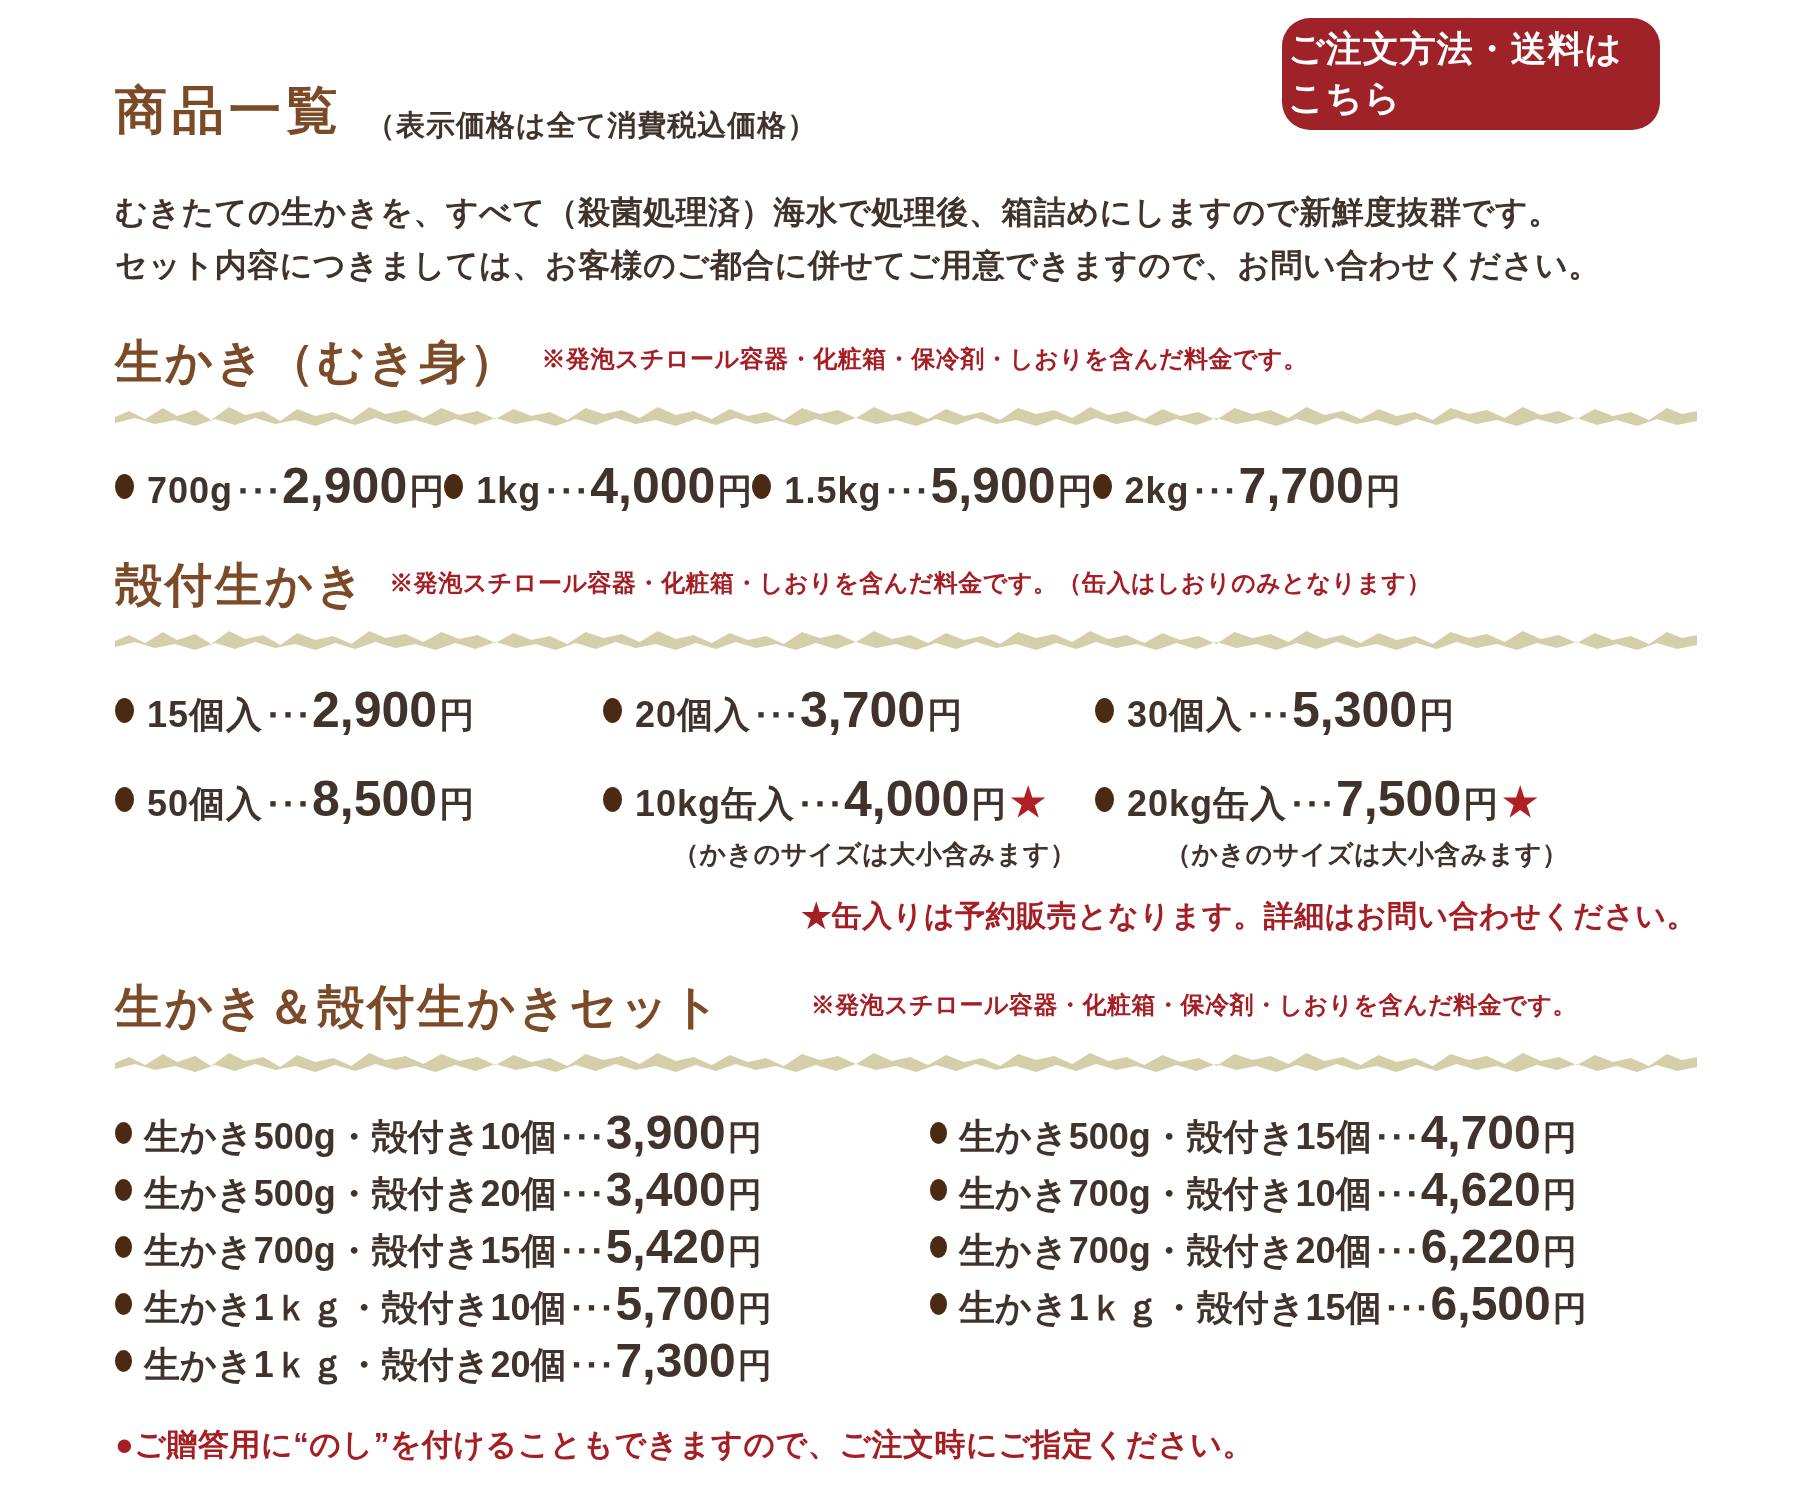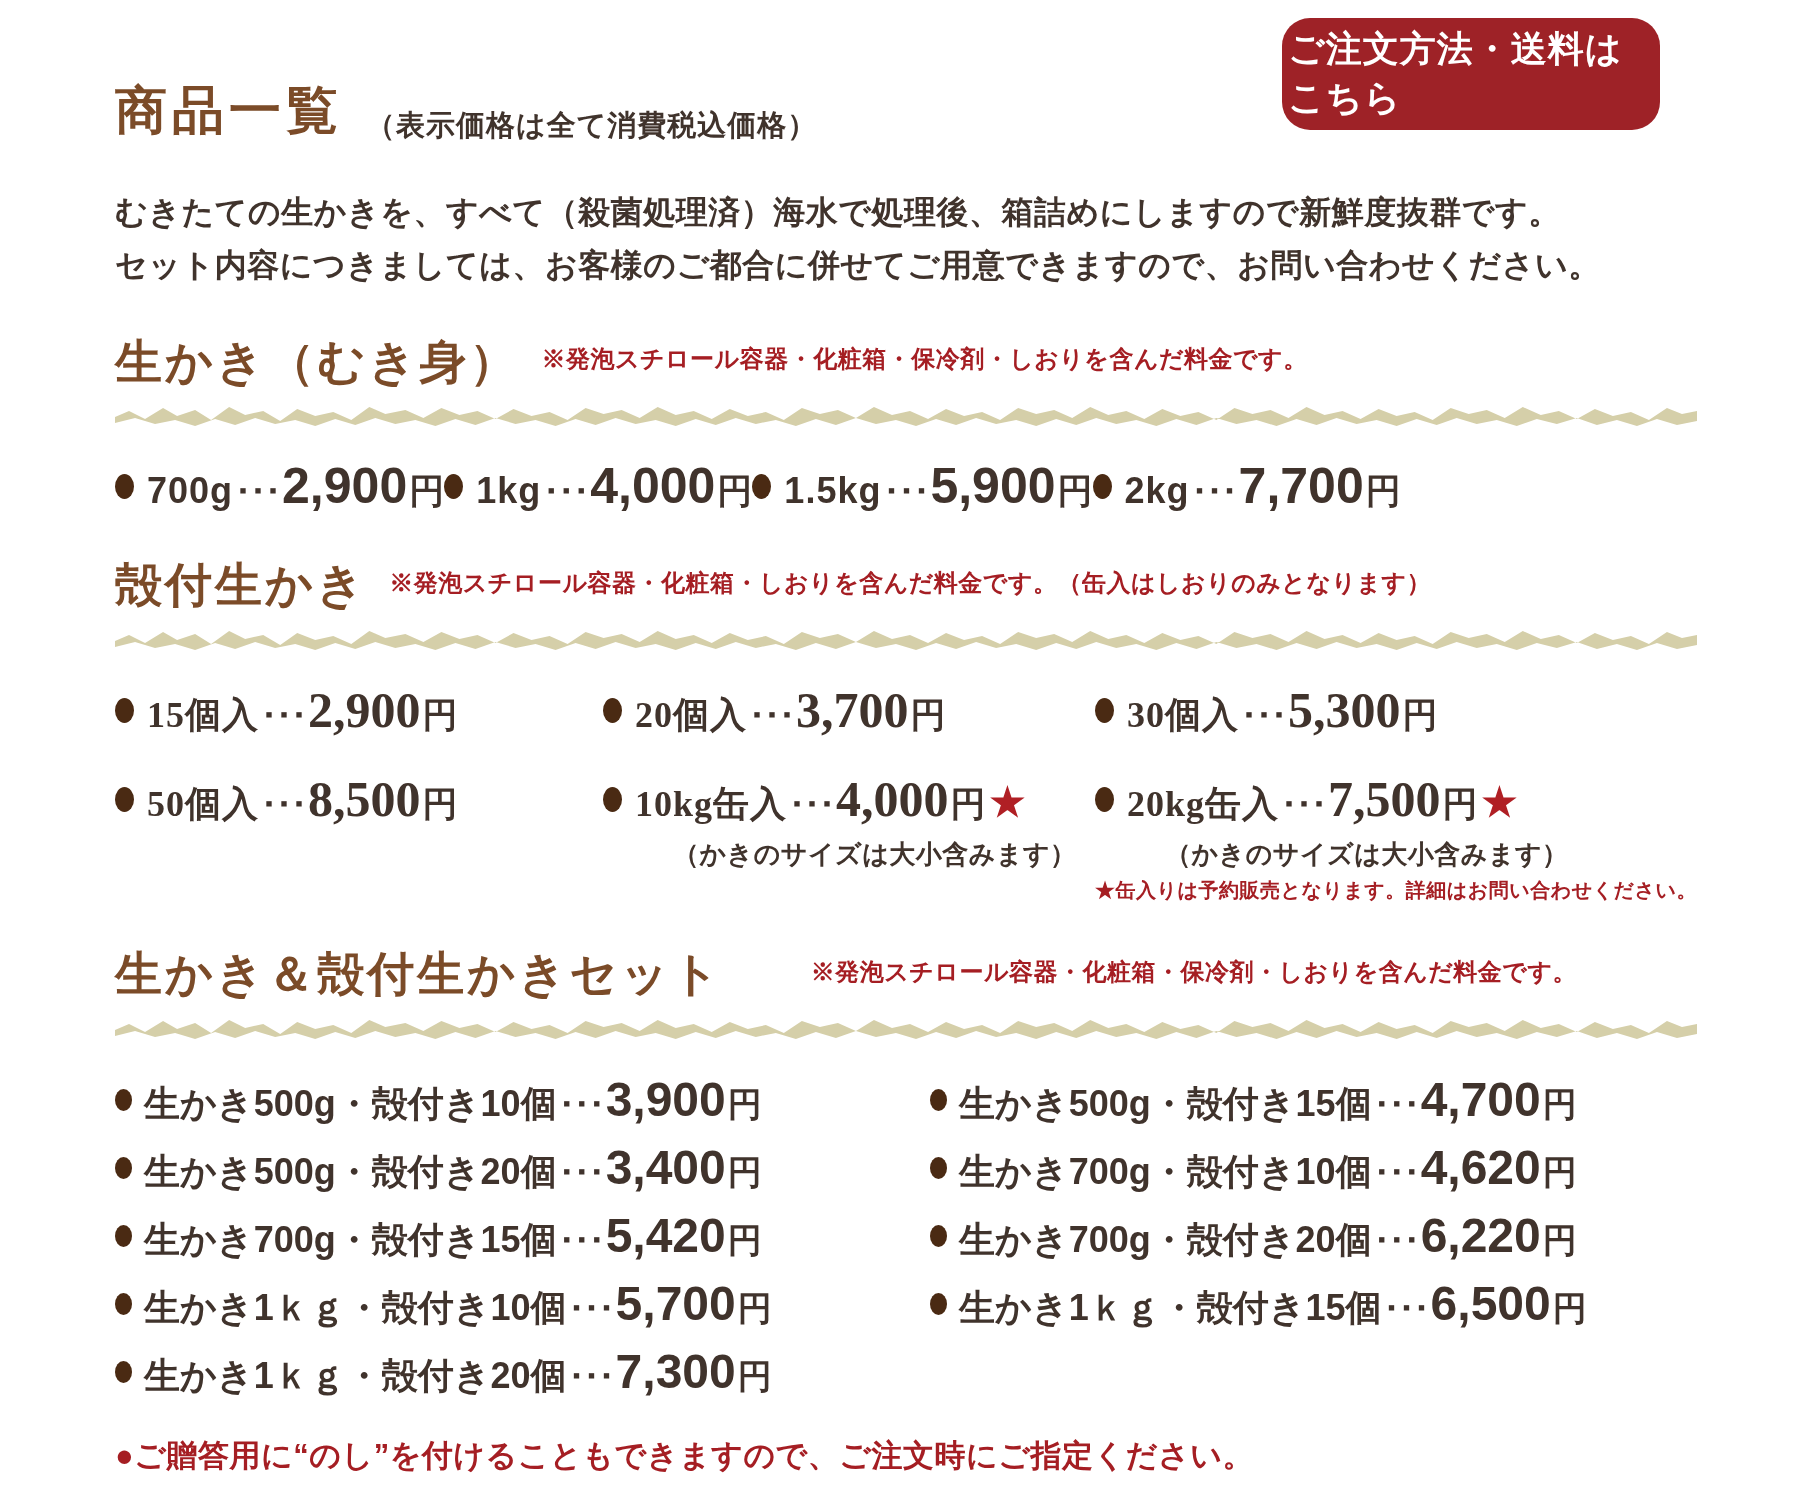--- a/index.html
+++ b/index.html
@@ -36,28 +36,28 @@
   
   .item{display:flex;align-items:baseline;white-space:nowrap;}
   .bullet{width:19px;height:25px;background:#4a2a13;border-radius:50%;flex:none;align-self:center;margin-right:13px;}
   .lbl{font-size:36px;font-weight:600;letter-spacing:1px;}
   .dots{font-size:32px;font-weight:700;letter-spacing:-1px;margin:0 2px;}
   .price{font-size:50px;font-weight:800;letter-spacing:0px;}
   .unit{font-size:35px;font-weight:800;margin-left:2px;}
   .star{color:#b01f24;font-size:40px;font-weight:700;margin-left:4px;}
 
   .row-flex{display:flex;margin-top:26px;}
-  .grid3{display:grid;grid-template-columns:488px 492px auto;margin-top:26px;font-family:Liberation Serif, serif;}
+  .grid3{display:grid;grid-template-columns:488px 492px auto;margin-top:26px;}
   .grid3.second{margin-top:30px;}
   .subnote{font-size:26px;font-weight:700;color:#40332c;margin-top:8px;padding-left:70px;letter-spacing:0.5px;}
-  .star-note{margin-top:5px;text-align:right;font-size:20px;font-weight:800;color:#a51e23;letter-spacing:0.5px;}
+  .star-note{margin-top:24px;text-align:right;font-size:30px;font-weight:800;color:#a51e23;letter-spacing:0.5px;}
 
   
   .set-cols{display:flex;margin-top:28px;}
-  .set-col{display:flex;flex-direction:column;row-gap:11px;}
+  .set-col{display:flex;flex-direction:column;}
   .set-col.left{width:815px;flex:none;}
   .set-item .bullet{width:17px;height:22px;margin-right:12px;}
   .set-item .lbl{font-size:36px;font-weight:600;letter-spacing:0px;}
   .set-item .price{font-size:48px;}
   .set-item .unit{font-size:34px;}
 
   
   .gift-note{margin-top:34px;font-size:31px;font-weight:800;color:#a51e23;letter-spacing:0.5px;}
 </style>
 </head>

